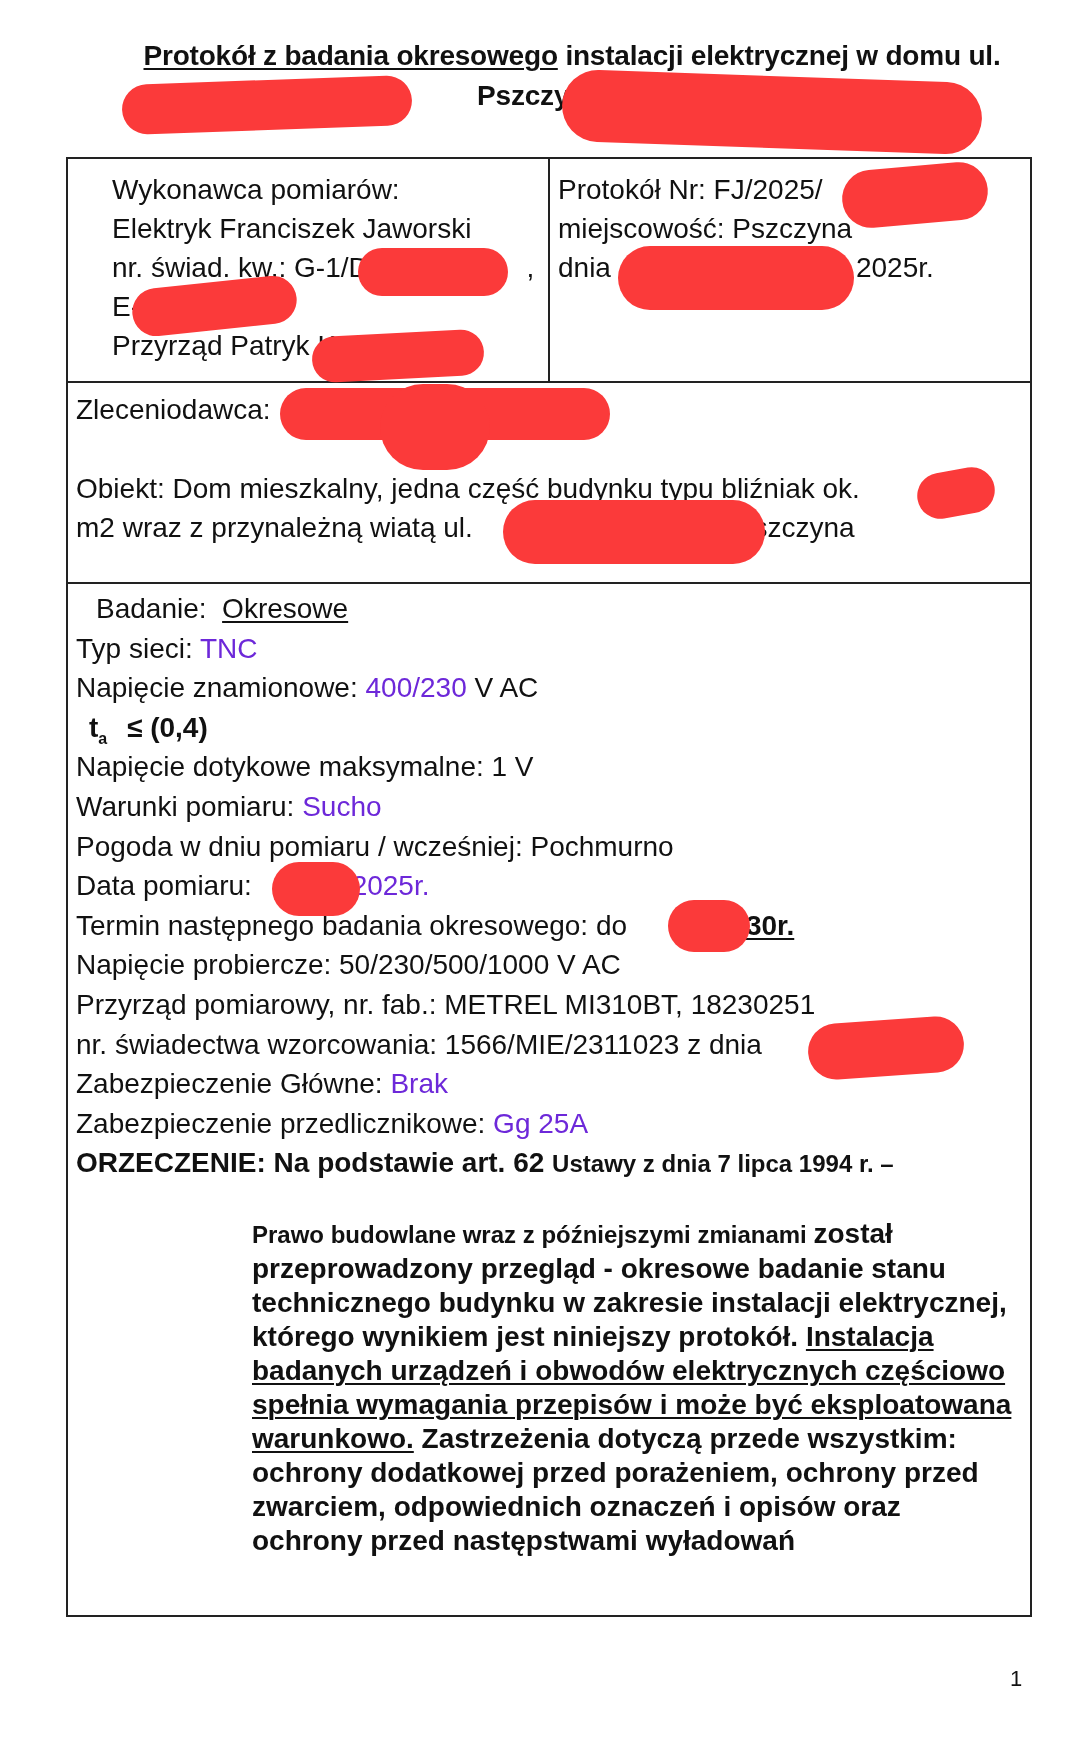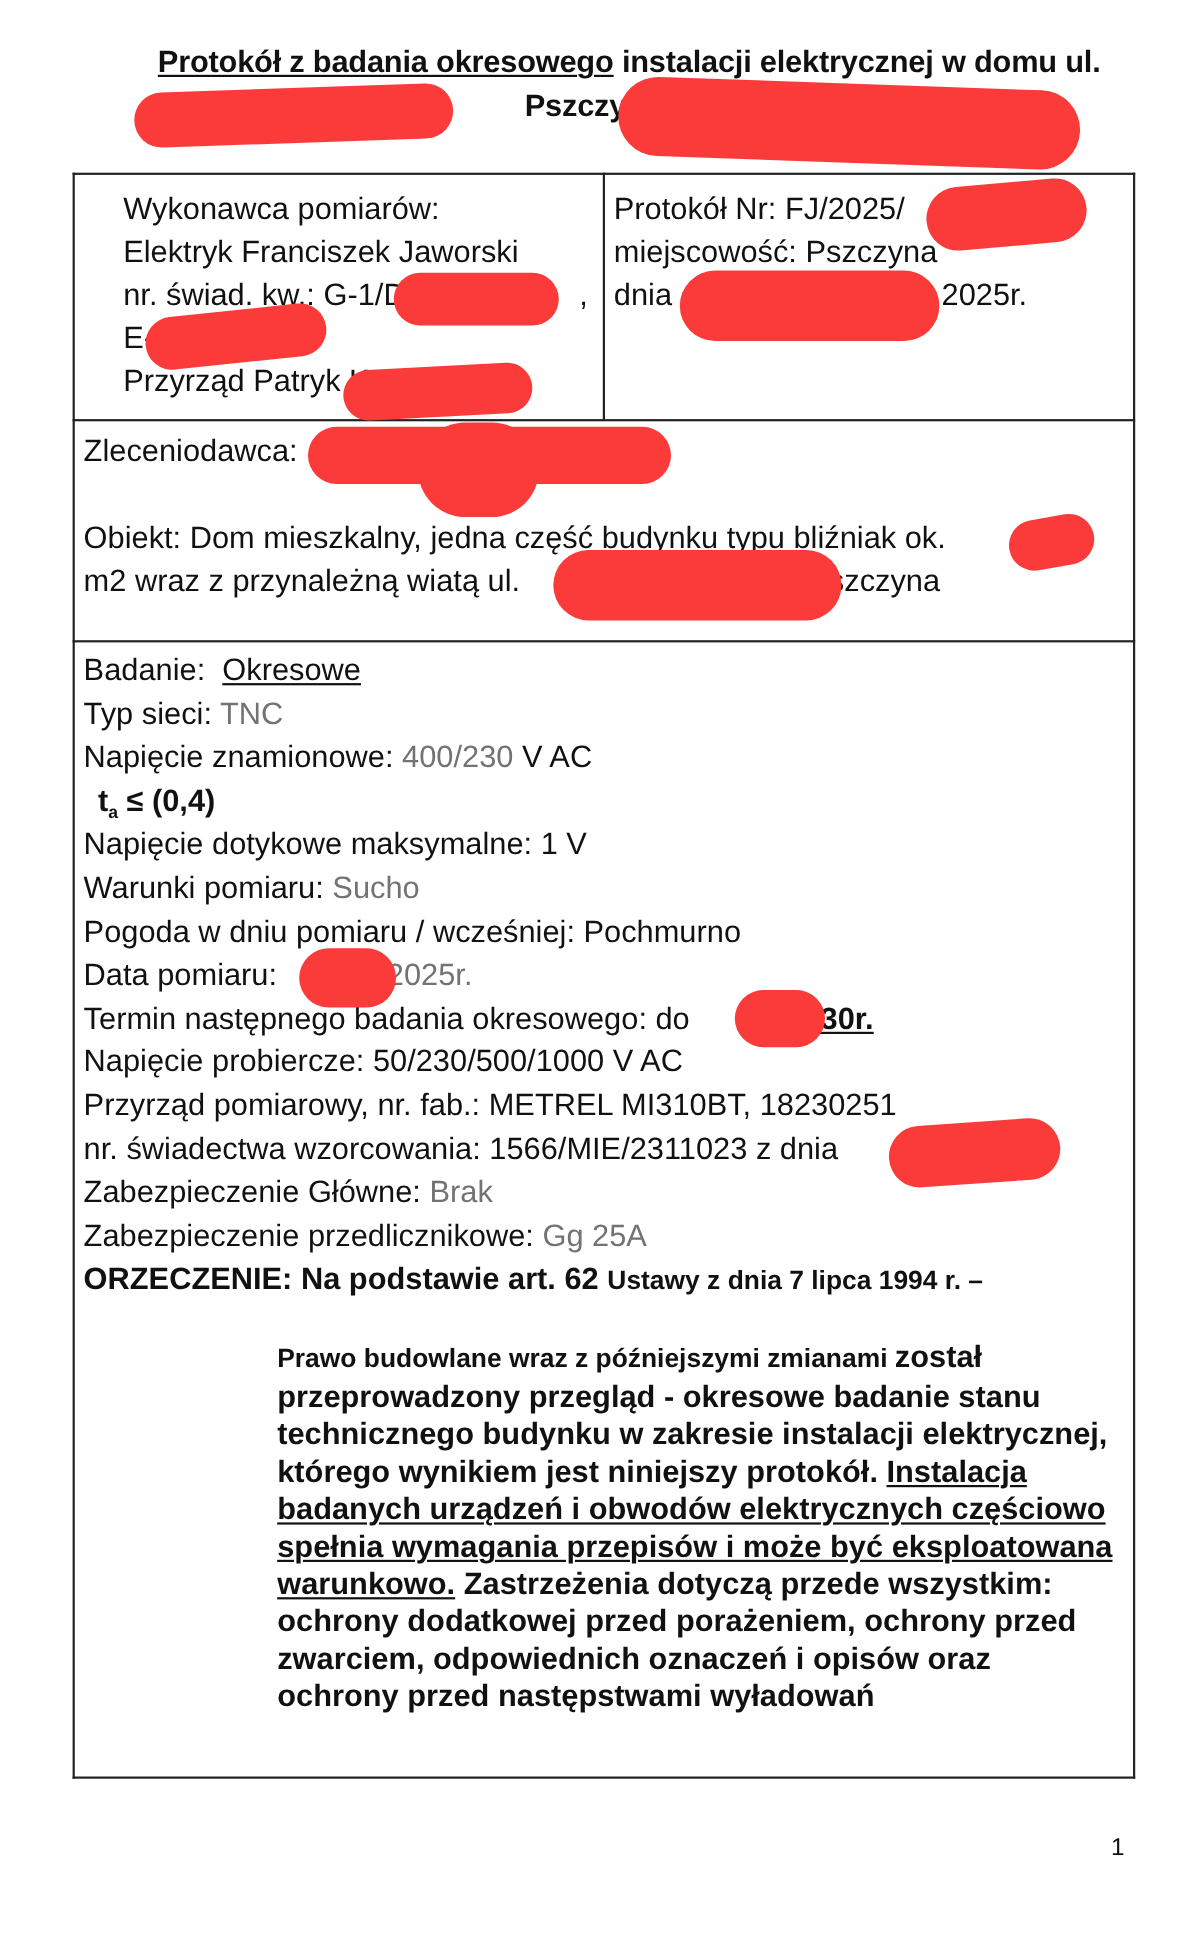--- a/index.html
+++ b/index.html
@@ -6,21 +6,21 @@
   body {
     width: 1080px; height: 1762px; position: relative; overflow: hidden;
     font-family: "Liberation Sans", sans-serif; color: #111;
   }
   .abs { position: absolute; white-space: nowrap; }
   .title {
     font-weight: bold; font-size: 28px; left: 0; width: 1080px; text-align: center;
     letter-spacing: -0.2px;
   }
   .u { text-decoration: underline; text-underline-offset: 3px; text-decoration-thickness: 2px; }
-  .red { color: #737373; }
+  .red { color: #6d28d9; }
   .blob { position: absolute; background: #fb3a3a; border-radius: 999px; }
   .tbl-border { position: absolute; background: #222; }
   .cell-text { font-size: 28px; line-height: 39px; }
   .list { position: absolute; left: 76px; top: 589px; font-size: 28px; line-height: 39.6px; }
   .list .line { height: 39.6px; white-space: nowrap; }
   .ta { font-weight: bold; padding-left: 13px; }
   .ta sub { font-size: 16px; }
   .verdict-head { font-weight: bold; white-space: nowrap; }
   .verdict-head .small { font-size: 24px; }
   .verdict-body {
@@ -73,24 +73,24 @@
 <div class="blob" style="left:280px; top:388px; width:330px; height:52px;"></div>
 <div class="blob" style="left:380px; top:384px; width:110px; height:86px;"></div>
 <div class="abs cell-text" style="left:76px; top:469px;">
   <div>Obiekt: Dom mieszkalny, jedna część budynku typu bliźniak ok.</div>
   <div><span>m2 wraz z przynależną wiatą ul.</span><span style="display:inline-block;width:262px;"></span><span>Pszczyna</span></div>
 </div>
 <div class="blob" style="left:917px; top:470px; width:78px; height:46px; transform:rotate(-10deg);"></div>
 <div class="blob" style="left:503px; top:500px; width:262px; height:64px;"></div>
 
 <div class="list">
-  <div class="line"><span style="white-space:pre;">Badanie:  </span><span class="u">Okresowe</span></div>
+  <div class="line"><span style="white-space:pre;margin-left:20px;">Badanie:  </span><span class="u">Okresowe</span></div>
   <div class="line"><span style="white-space:pre;">Typ sieci: </span><span class="red">TNC</span></div>
   <div class="line"><span style="white-space:pre;">Napięcie znamionowe: </span><span class="red">400/230</span><span style="white-space:pre;"> V AC</span></div>
-  <div class="line ta"><span>t</span><sub>a</sub><span style="white-space:pre;"> ≤ (0,4)</span></div>
+  <div class="line ta"><span>t</span><sub>a</sub><span style="white-space:pre;margin-left:12px;"> ≤ (0,4)</span></div>
   <div class="line">Napięcie dotykowe maksymalne: 1 V</div>
   <div class="line"><span style="white-space:pre;">Warunki pomiaru: </span><span class="red">Sucho</span></div>
   <div class="line">Pogoda w dniu pomiaru / wcześniej: Pochmurno</div>
   <div class="line"><span style="white-space:pre;">Data pomiaru: </span><span style="display:inline-block;width:92px;"></span><span class="red">2025r.</span></div>
   <div class="line"><span style="white-space:pre;">Termin następnego badania okresowego: do </span><span style="display:inline-block;width:80px;"></span><span class="u" style="font-weight:bold;">2030r.</span></div>
   <div class="line">Napięcie probiercze: 50/230/500/1000 V AC</div>
   <div class="line">Przyrząd pomiarowy, nr. fab.: METREL MI310BT, 18230251</div>
   <div class="line"><span>nr. świadectwa wzorcowania: 1566/MIE/2311023 z dnia</span><span style="display:inline-block;width:160px;"></span><span>r.</span></div>
   <div class="line"><span style="white-space:pre;">Zabezpieczenie Główne: </span><span class="red">Brak</span></div>
   <div class="line"><span style="white-space:pre;">Zabezpieczenie przedlicznikowe: </span><span class="red">Gg 25A</span></div>

